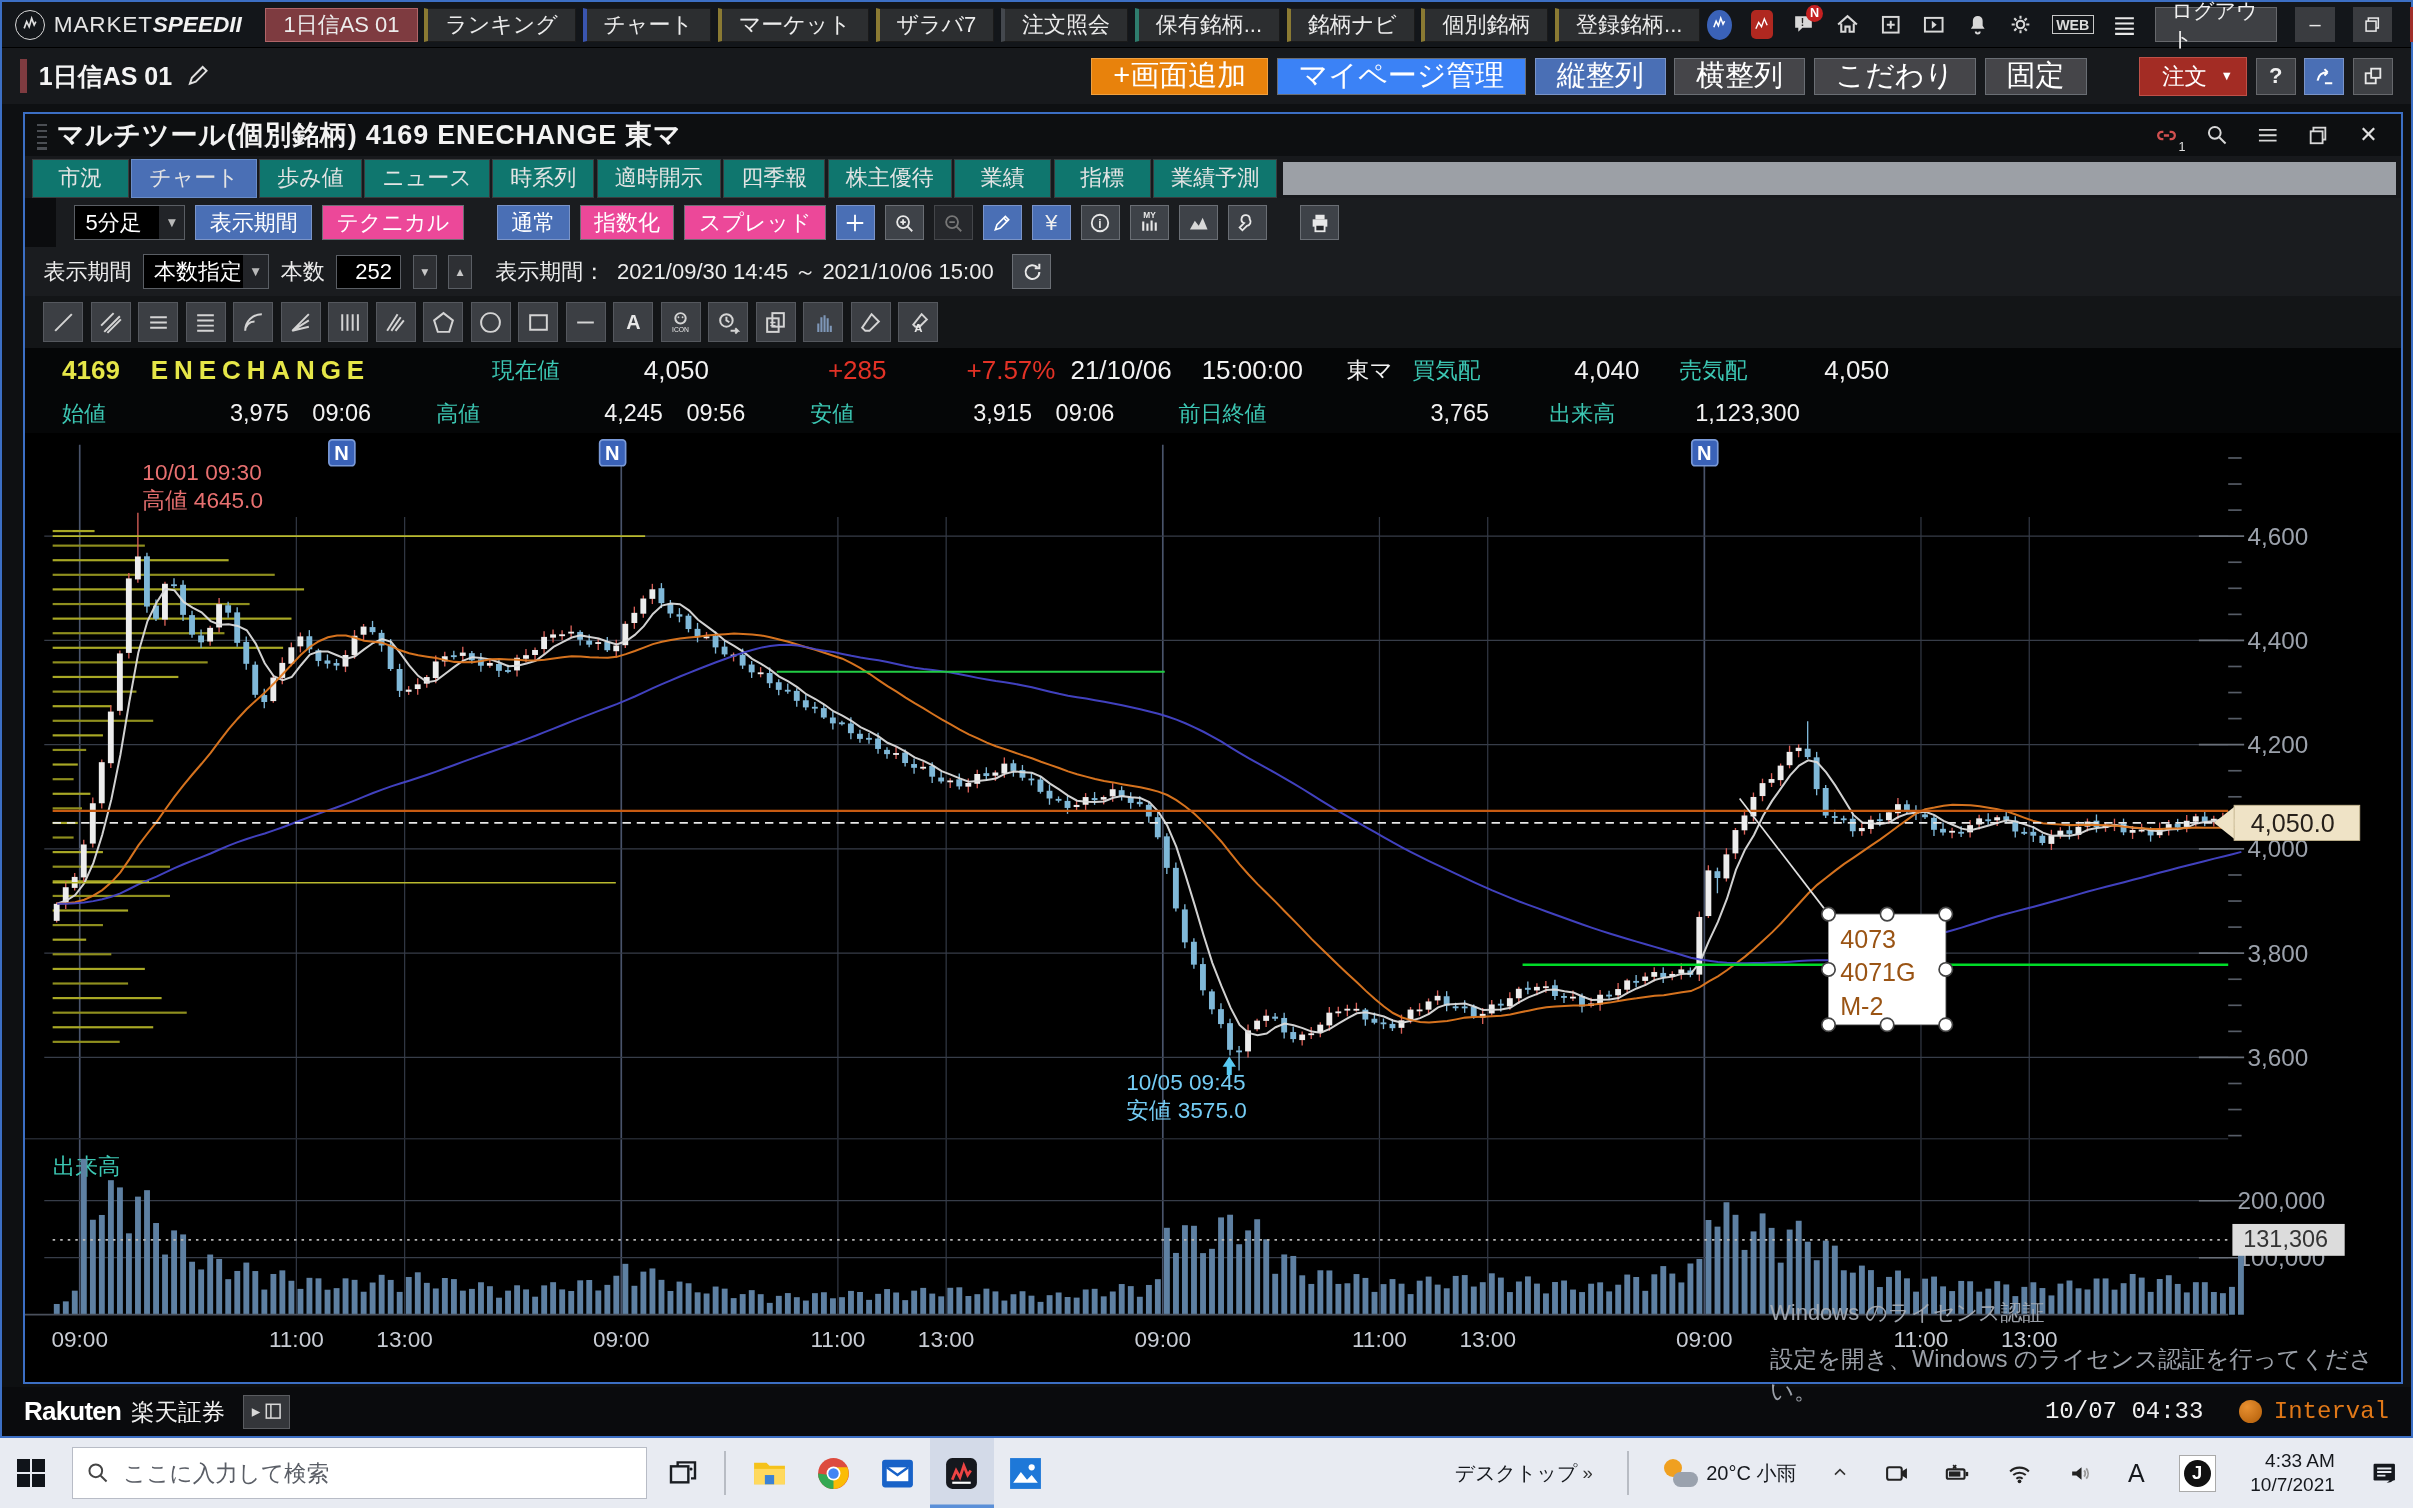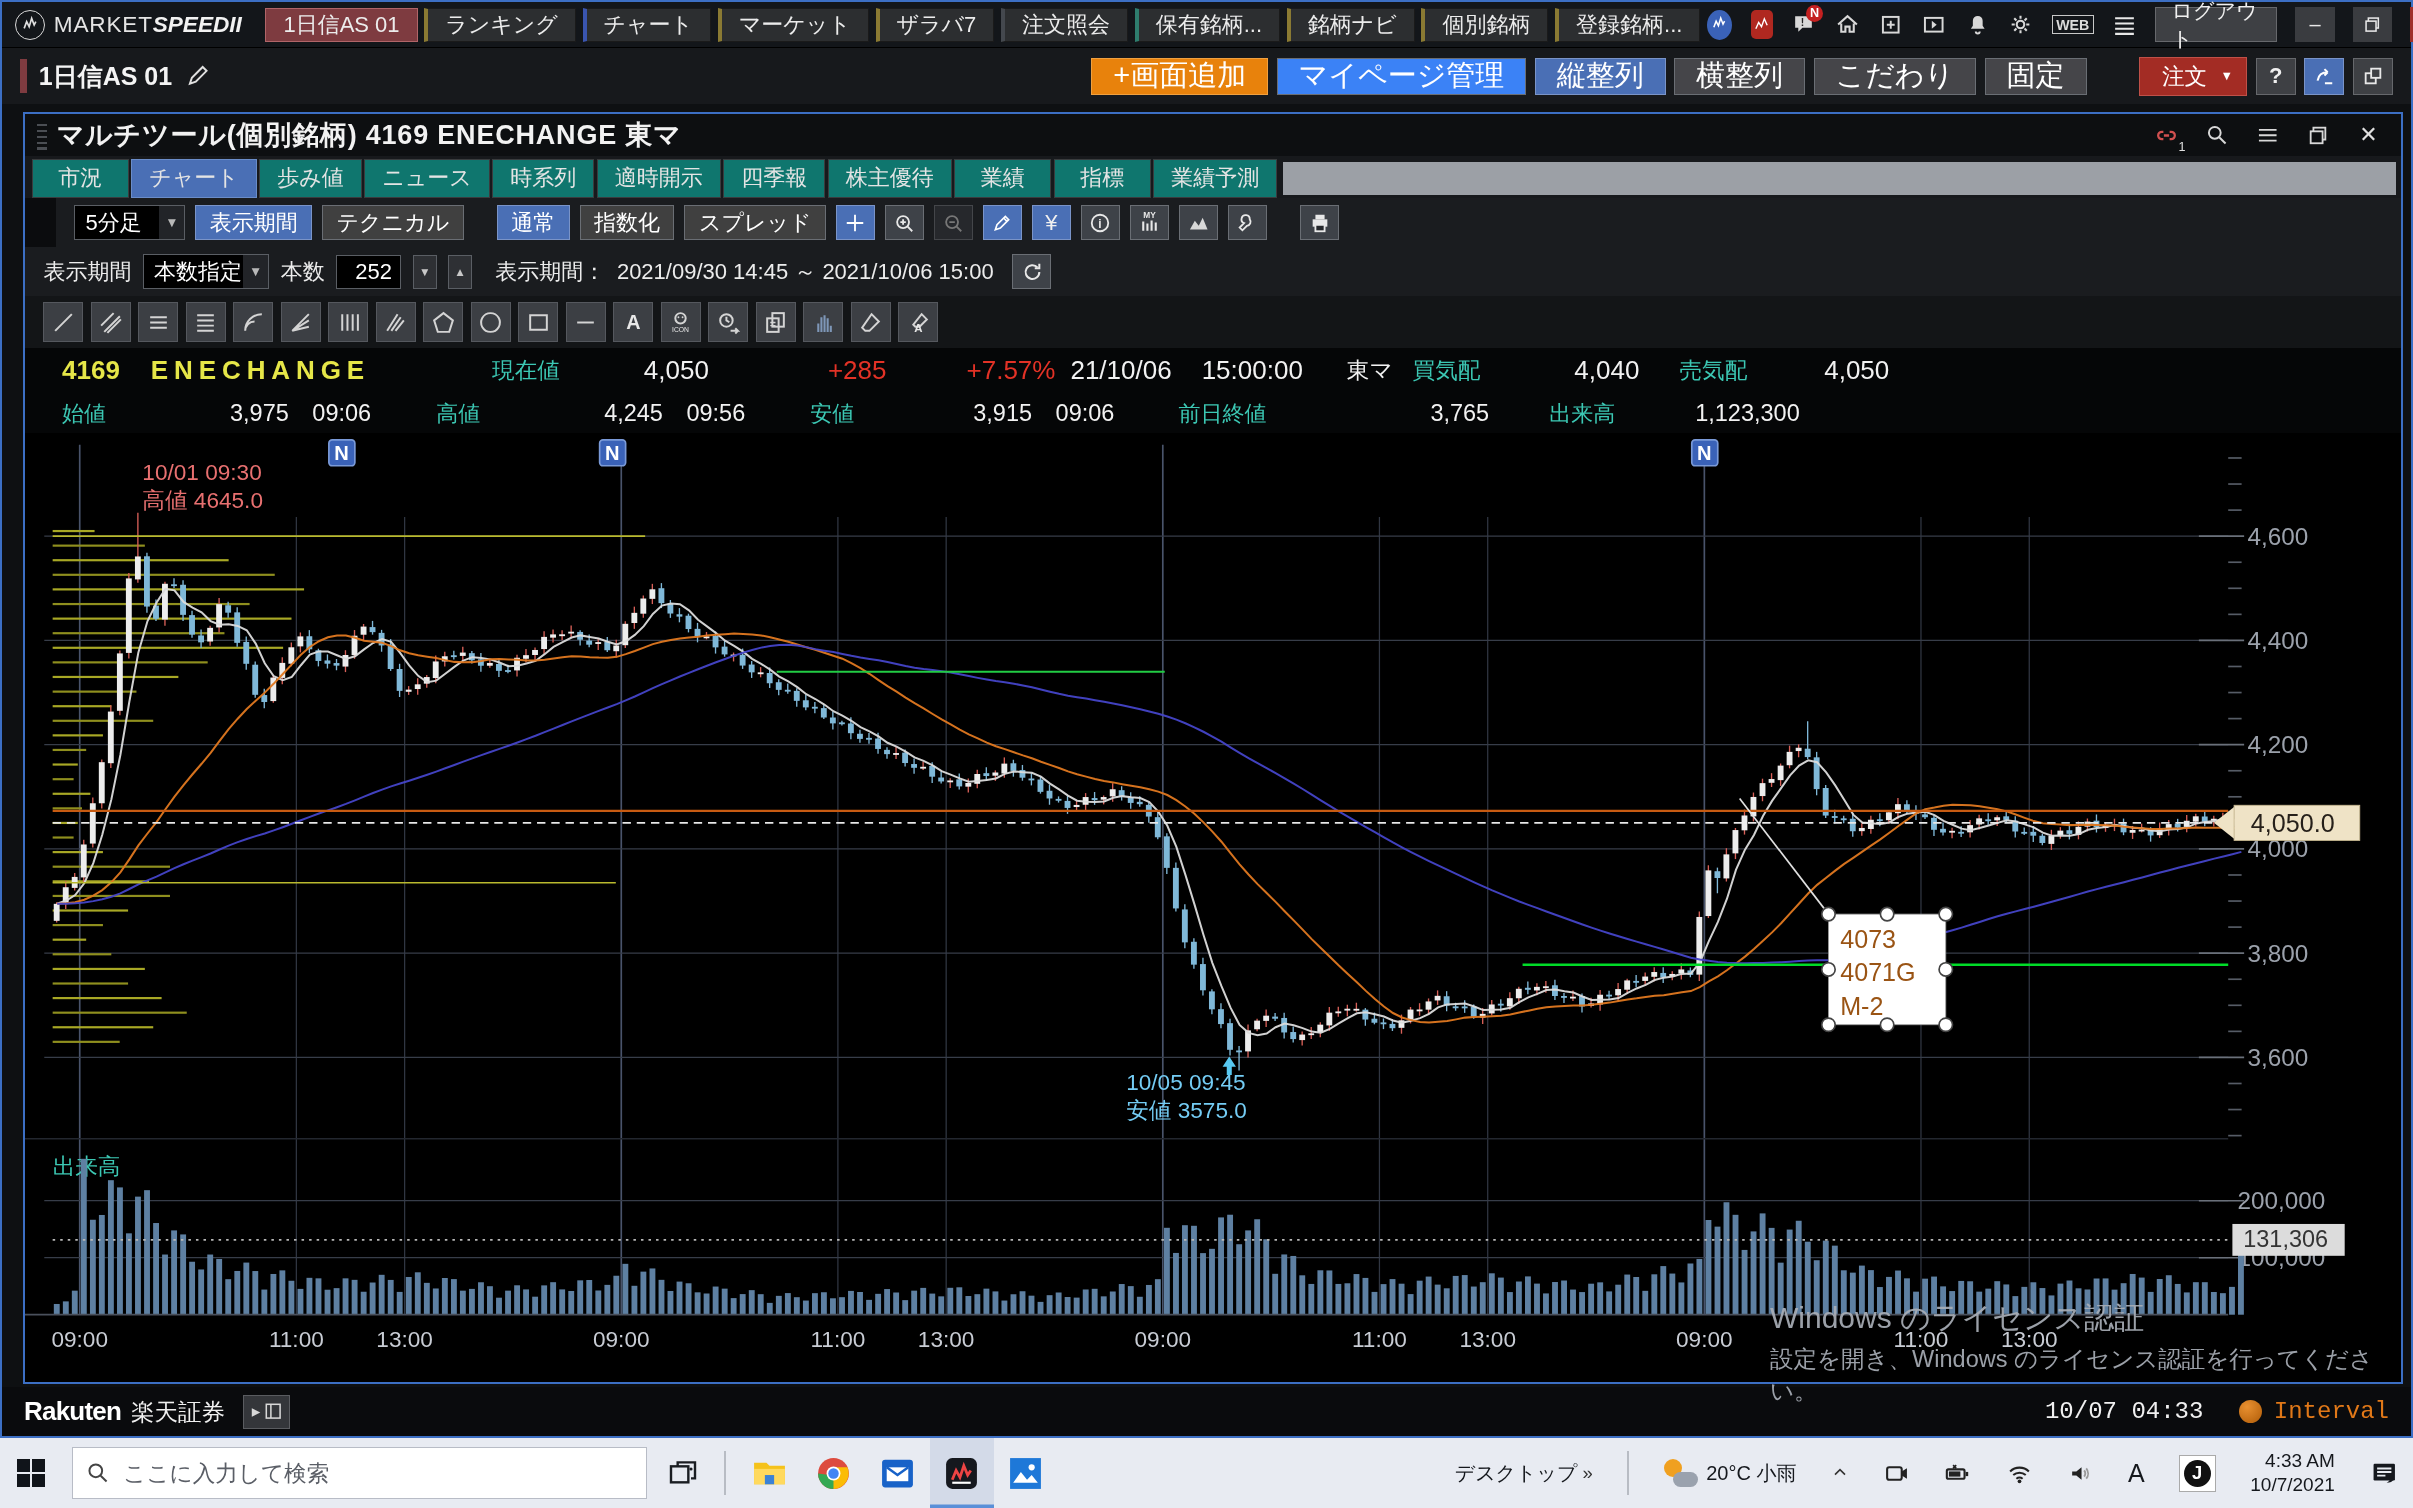--- a/index.html
+++ b/index.html
@@ -39,21 +39,21 @@
   .wtitle{color:#F2F2F2;font-size:27px;font-weight:bold;letter-spacing:0.8px;}
   .tbicons{margin-left:auto;display:flex;align-items:center;gap:22px;padding-right:6.7px;color:#D8D8D8;}
   .tbico{width:28.5px;height:28.5px;display:flex;align-items:center;justify-content:center;position:relative;}
   .wtabs{height:42px;display:flex;align-items:stretch;background:#17191C;padding:2.5px 0 0 6.7px;}
   .wtab{min-width:97px;padding:0 17px;display:flex;align-items:center;justify-content:center;font-size:22px;color:#E4E4E4;background:#0f766e;border:0.8px solid #3A3C3E;margin-right:2.5px;white-space:nowrap;}
   .wtab.active{background:#4A6FB5;border-color:#6A8CC8;}
   .wtabfill{flex:1;background:#9CA0A6;margin:3.4px 5px 3.4px 3.4px;}
   .ctrl1{height:49px;display:flex;align-items:center;gap:10px;padding:0 18.4px;background:#1A1C1F;margin-left:31px;}
   .sel{height:35px;background:#000;border:0.8px solid #5A5E64;color:#FFF;font-size:22px;display:flex;align-items:center;padding-left:10px;position:relative;}
   .sel .arr{margin-left:auto;width:25px;height:100%;display:flex;align-items:center;justify-content:center;color:#B8B8B8;font-size:13.4px;background:#222428;}
-  .cbtn{height:35px;padding:0 13.4px;font-size:22px;color:#FFF;background:#404040;border:0.8px solid #6A6E74;display:flex;align-items:center;white-space:nowrap;}
+  .cbtn{height:35px;padding:0 13.4px;font-size:22px;color:#FFF;background:#ec4899;border:0.8px solid #6A6E74;display:flex;align-items:center;white-space:nowrap;}
   .cbtn.blue{background:#4A6FB5;border-color:#7A94C8;}
   .ibtn{width:39px;height:35px;background:#3E4248;border:0.8px solid #6A6E74;color:#F0F0F0;display:flex;align-items:center;justify-content:center;font-size:22px;}
   .ibtn.blue{background:#4A6FB5;border-color:#7A94C8;}
   .ibtn.dim{background:#26282C;border-color:#44464A;color:#666;}
   .ctrl2{height:49px;display:flex;align-items:center;gap:11.7px;padding:0 18.4px;background:#1A1C1F;color:#ECECEC;font-size:22px;}
   .numbox{width:65px;height:34px;background:#000;border:0.8px solid #5A5E64;color:#FFF;font-size:22px;display:flex;align-items:center;justify-content:flex-end;padding-right:8.4px;}
   .stepbtn{width:23.5px;height:34px;background:#2E3034;border:0.8px solid #5A5E64;color:#C8C8C8;font-size:11.7px;display:flex;align-items:center;justify-content:center;}
   .drawrow{height:52px;display:flex;align-items:center;gap:7.5px;padding:0 18.4px;background:#131517;}
   .dbtn{width:40px;height:40px;background:#3C3F44;border:0.8px solid #55585E;display:flex;align-items:center;justify-content:center;}
   .quote1{height:45px;display:flex;align-items:center;background:#050607;font-size:26px;padding-left:37px;white-space:nowrap;}
@@ -87,21 +87,21 @@
   .chev2{font-size:18.4px;color:#333;margin-left:5px;}
   .imeJ{width:37px;height:37px;background:#FFF;border:0.8px solid #AAA;display:flex;align-items:center;justify-content:center;}
   .imeJ .c{width:27px;height:27px;background:#111;color:#FFF;border-radius:50%;display:flex;align-items:center;justify-content:center;font-size:18.4px;font-weight:bold;}
   .clockcol{display:flex;flex-direction:column;align-items:flex-end;line-height:1.25;font-size:19px;padding:0 11.7px;}
   .weather{display:flex;align-items:center;gap:8.4px;}
   .wicon{width:34px;height:28.5px;position:relative;}
   .wicon .sun{position:absolute;left:0;top:0;width:18.4px;height:18.4px;border-radius:50%;background:#F0A020;}
   .wicon .cloud{position:absolute;right:0;bottom:0;width:25px;height:15px;border-radius:8.4px;background:#9AA2AE;}
   
   .wm{position:absolute;z-index:40;color:rgba(168,174,182,.92);pointer-events:none;}
-  .wm1{left:1770px;top:1298px;font-size:30px;}
+  .wm1{left:1770px;top:1298px;font-size:22px;}
   .wm2{left:1770px;top:1343px;font-size:23.5px;}
   svg text{font-family:"Liberation Sans","DejaVu Sans",sans-serif;}
 </style>
 </head>
 <body>
 
 <div class="app">
 
   <div class="menubar">
     <div class="mslogo">

